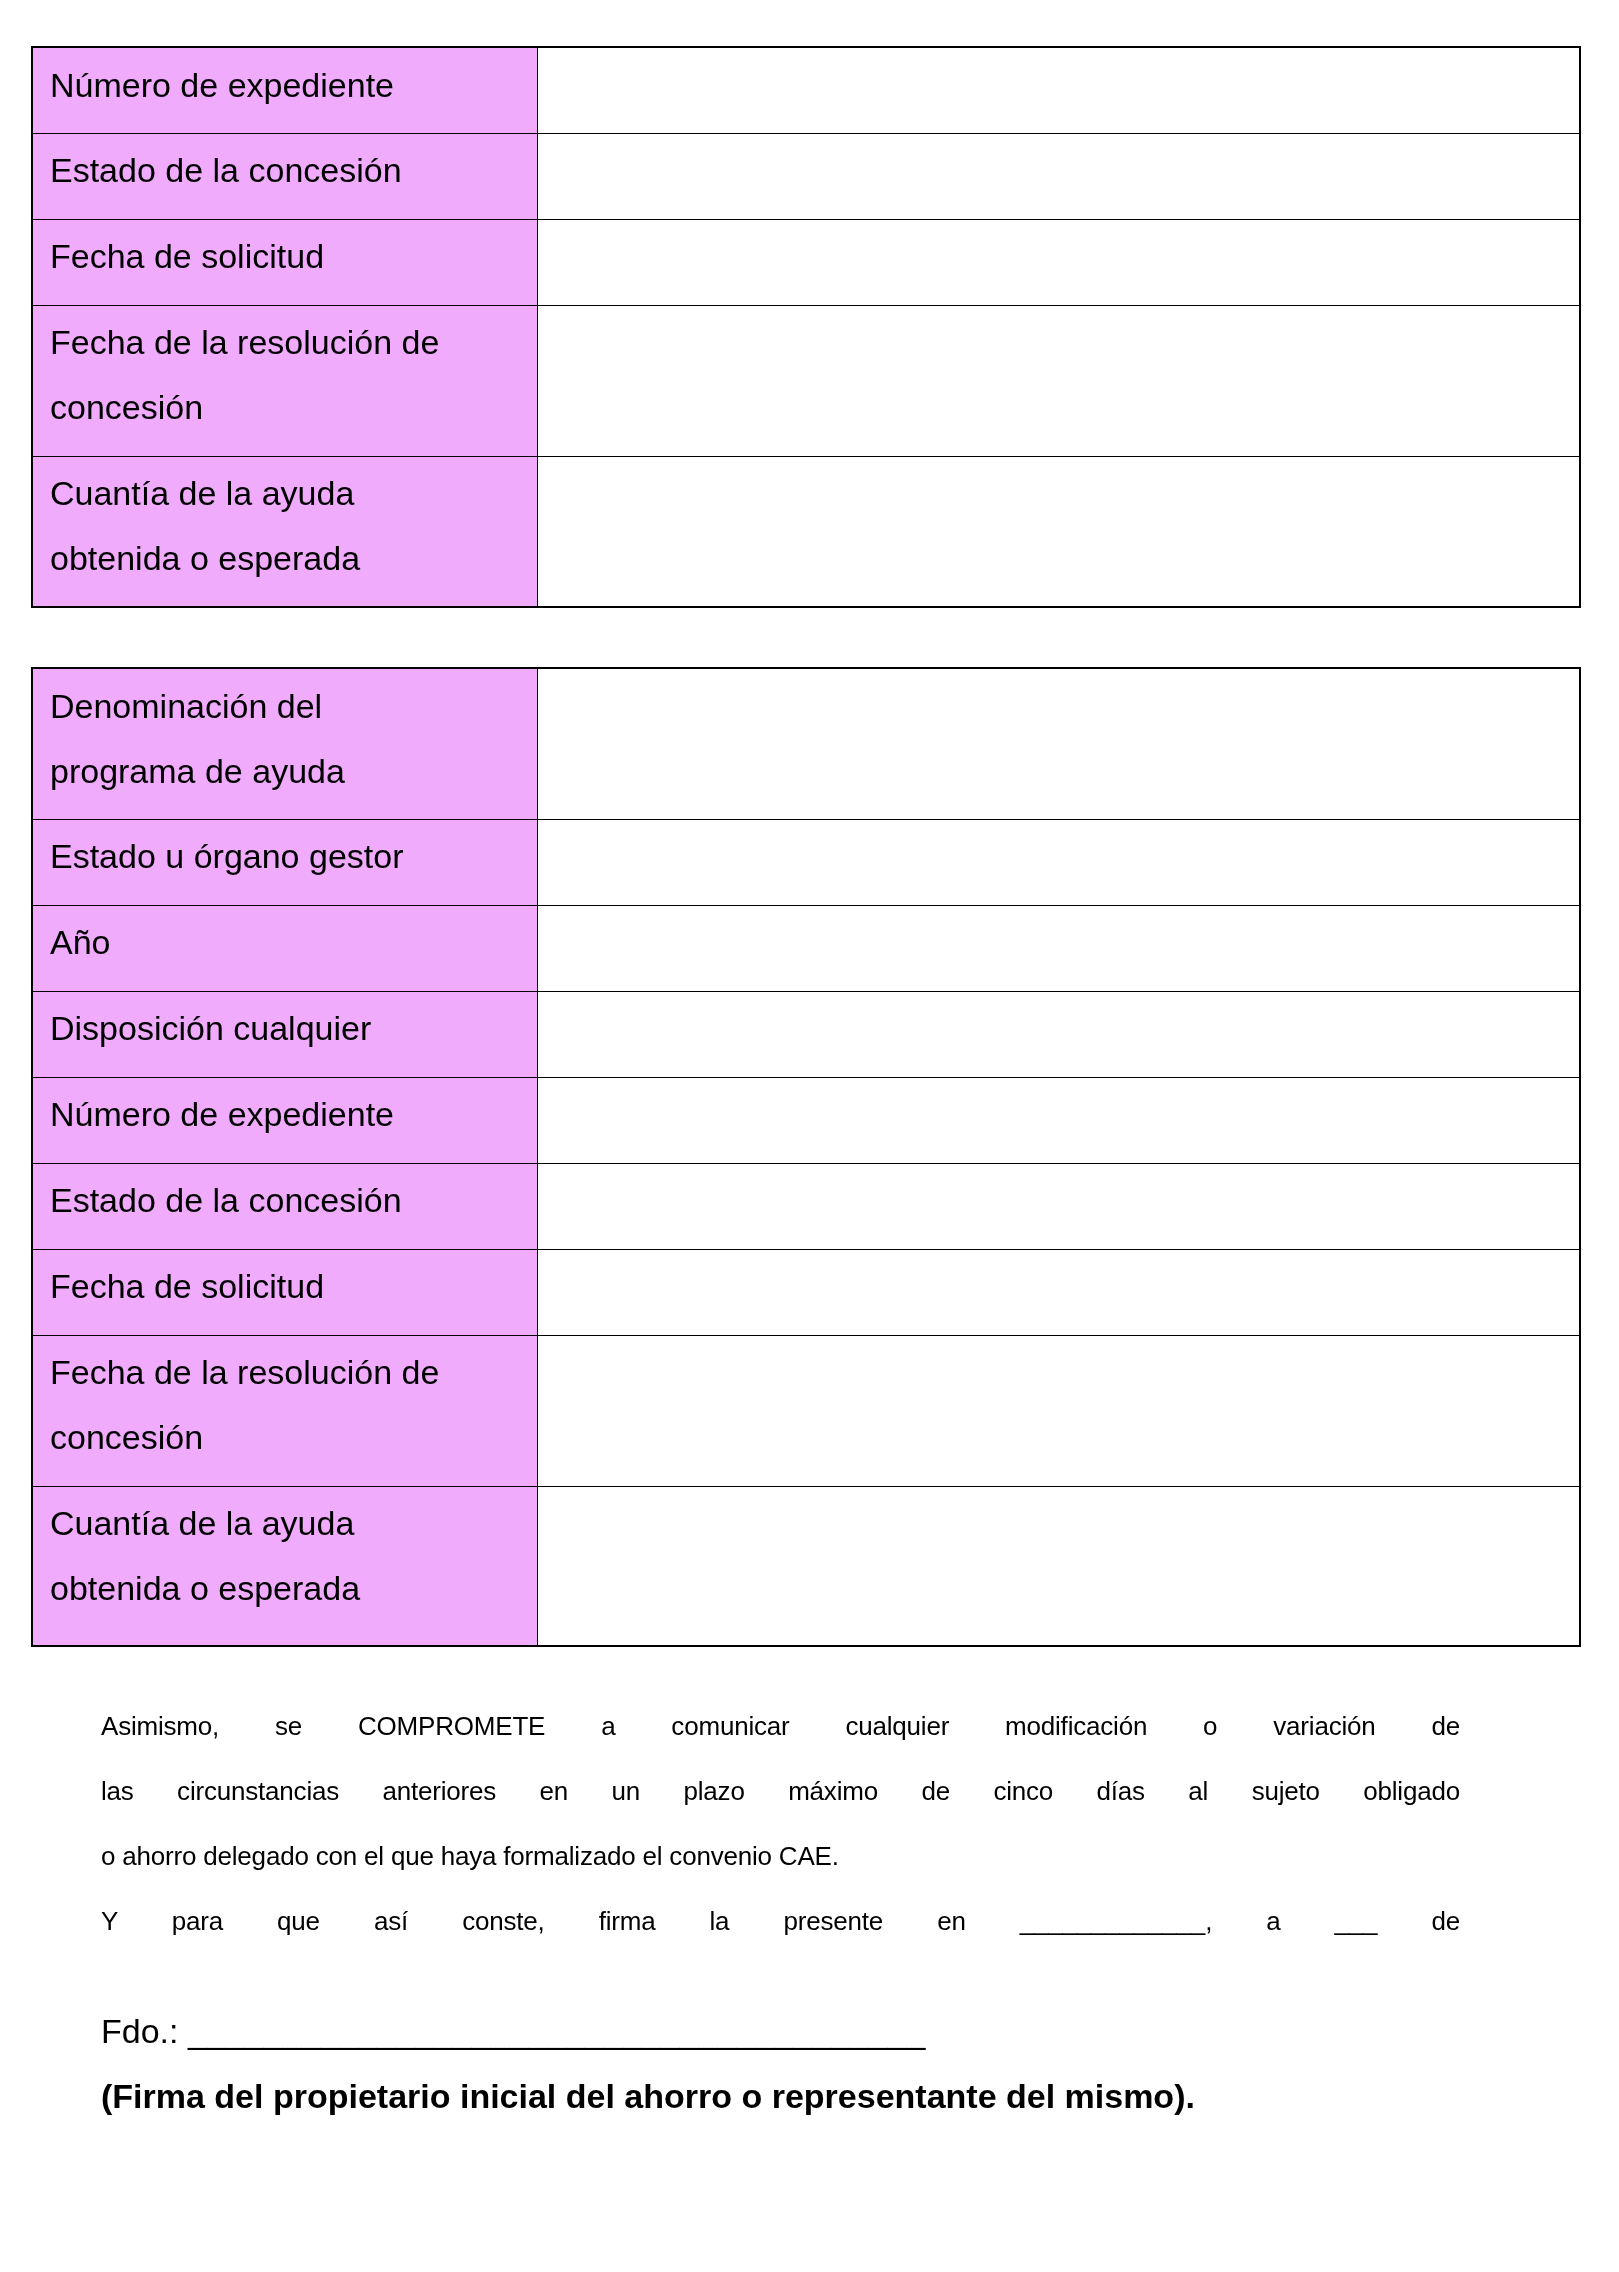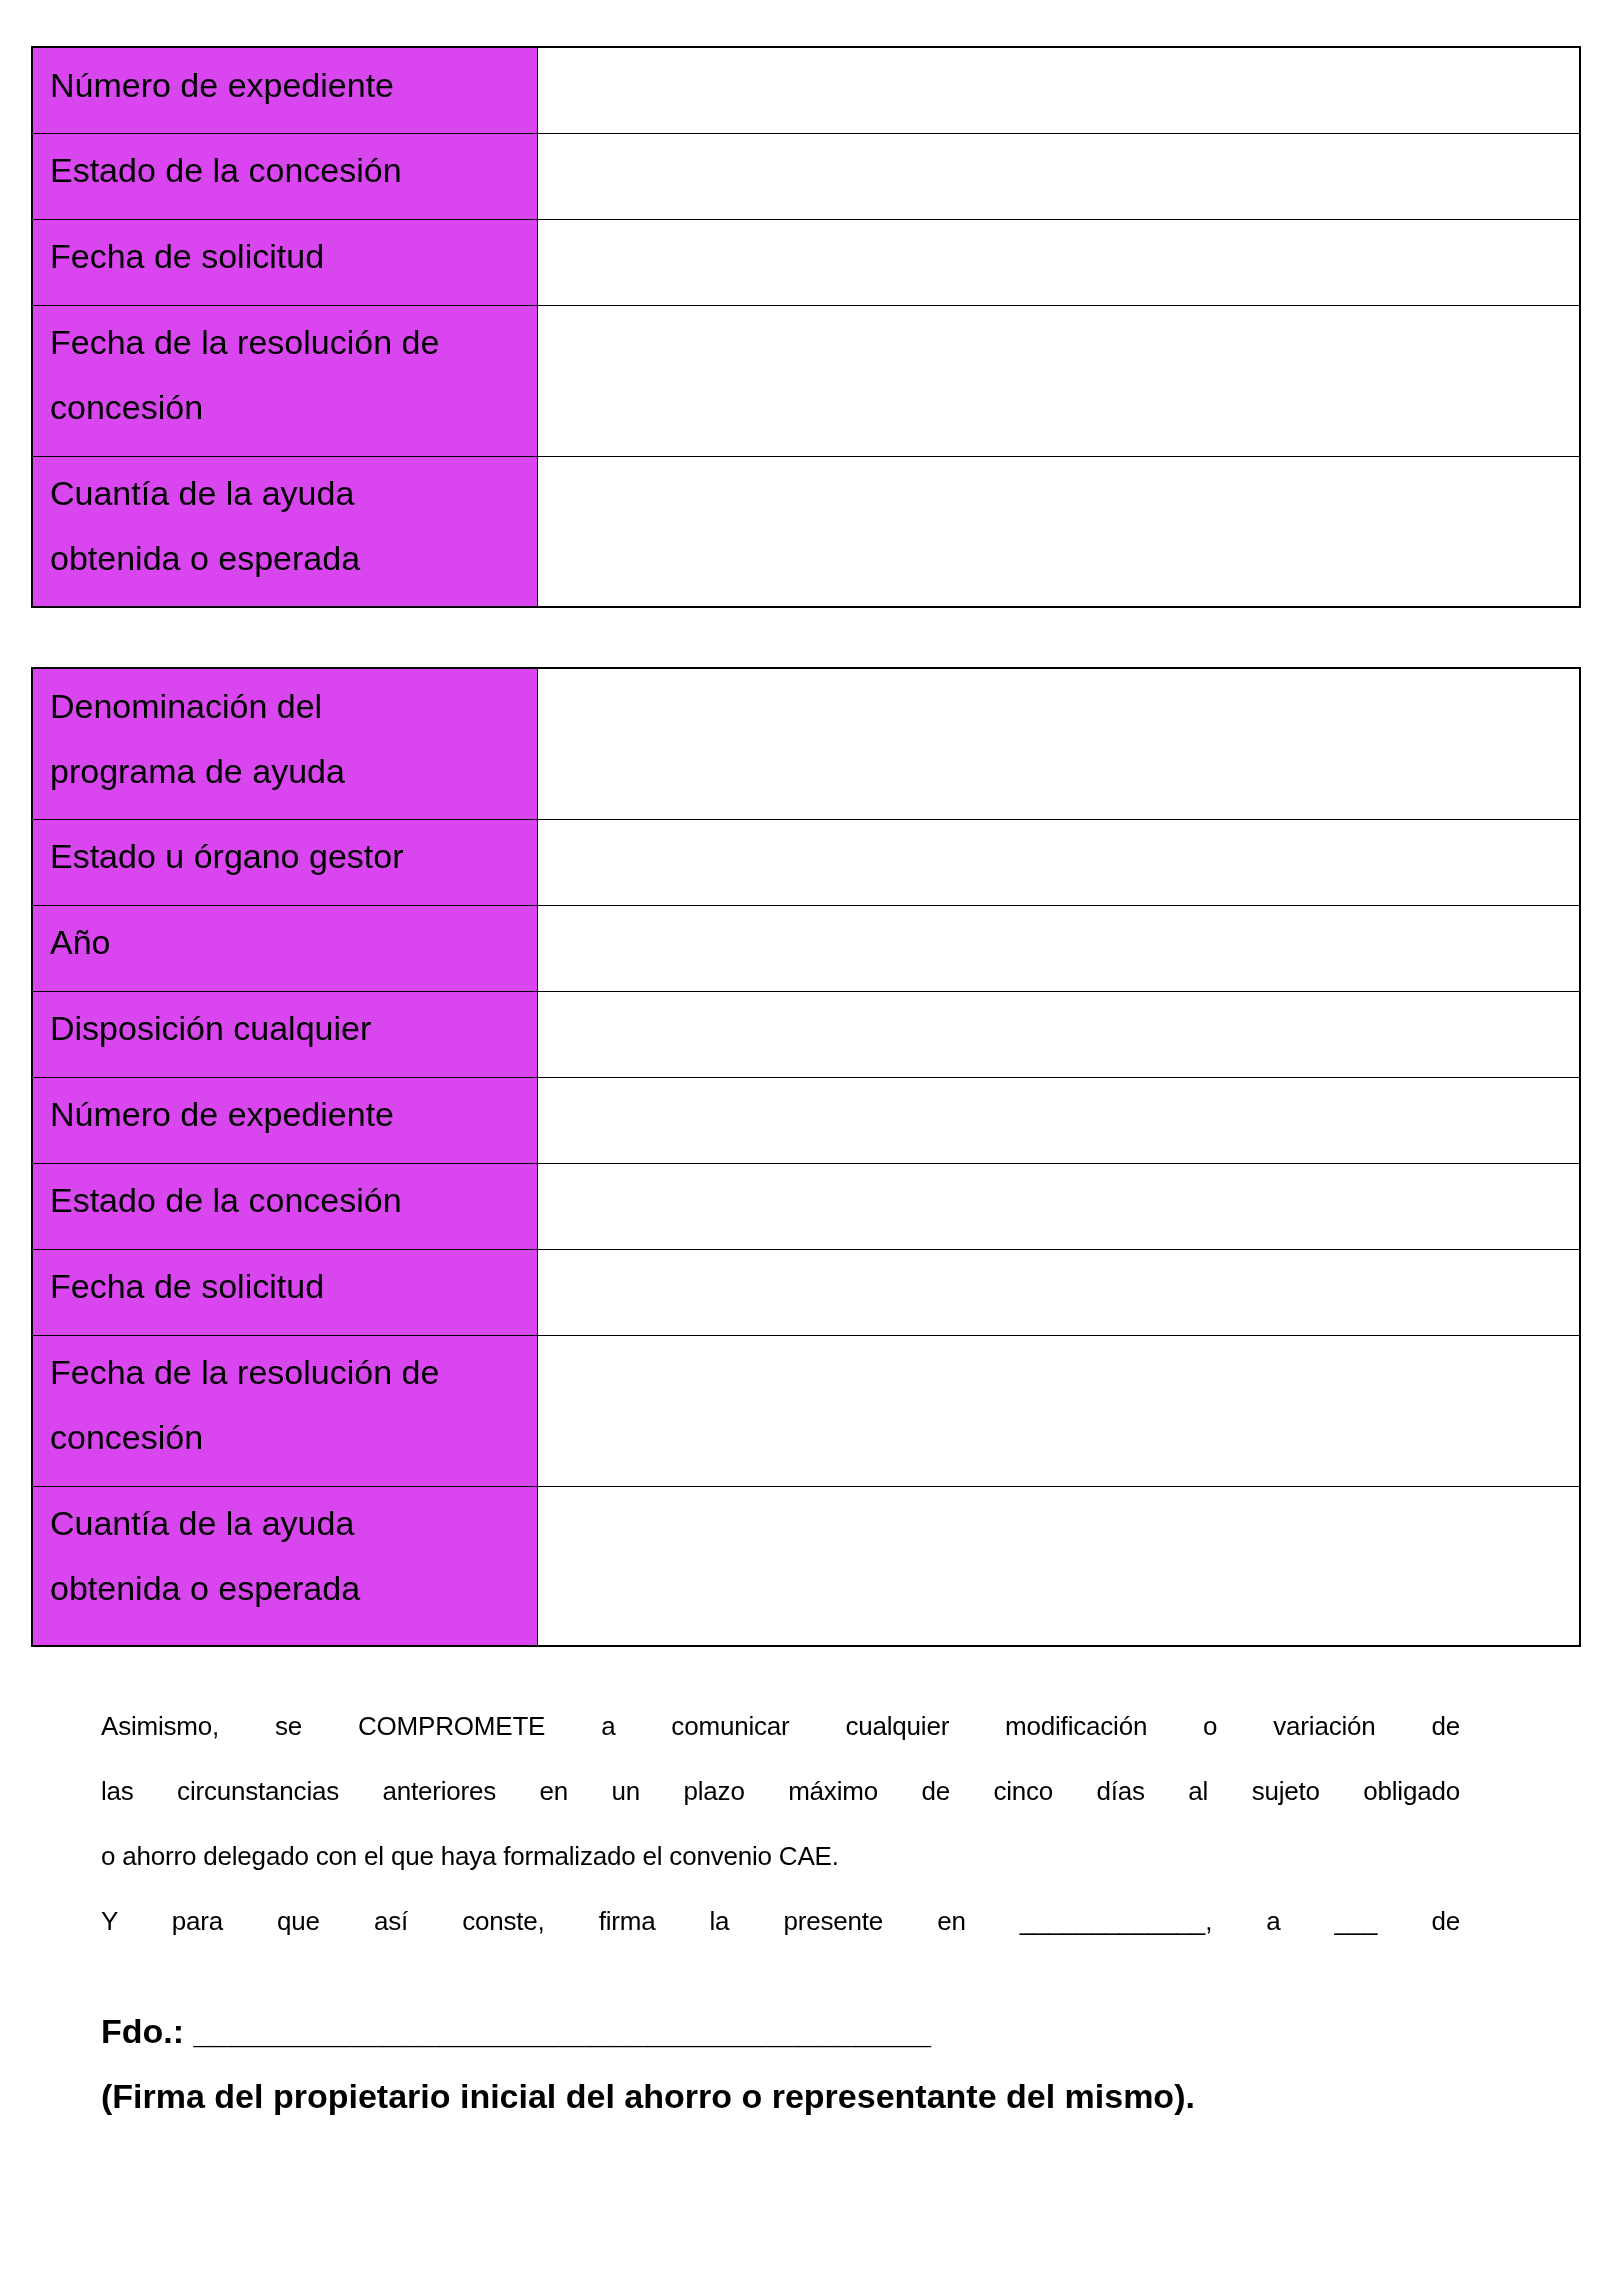--- a/index.html
+++ b/index.html
@@ -18,21 +18,21 @@
     width:1550px;
     margin-left:31px;
     border:2.5px solid #000000;
   }
   table.tbl td{
     border:1.6px solid #000000;
     vertical-align:top;
   }
   td.lab{
     width:472px;
-    background:#d946ef;
+    background:#f0abfc;
     font-size:34px;
     line-height:65px;
     padding:4.9px 14.7px 0 17px;
     white-space:pre-line;
   }
   td.val{background:#ffffff;}
   table.t1{margin-top:46px;}
   table.t2{margin-top:59px;}
   tr.h1{height:86px;}
   tr.h2{height:151px;}
@@ -44,21 +44,20 @@
     line-height:65px;
     letter-spacing:-0.2px;
   }
   .pl{text-align:left;}
   .jl{text-align:justify;text-align-last:justify;}
   .fdo{
     margin:45px 0 0 101px;
     width:1359px;
     font-size:34px;
     line-height:65px;
-    font-weight:bold;
   }
   .note{
     margin:0 0 0 101px;
     width:1392px;
     font-size:34px;
     line-height:65px;
     font-weight:bold;
   }
 </style>
 </head>

